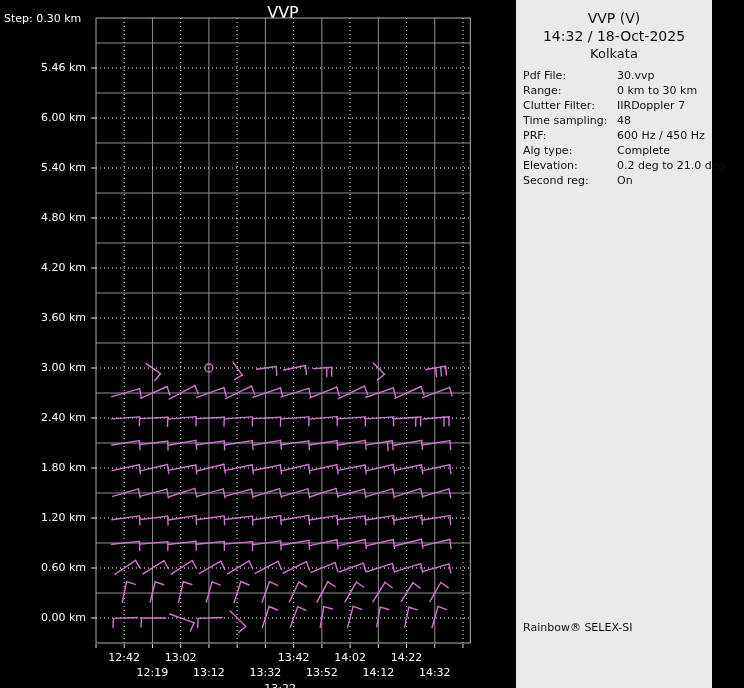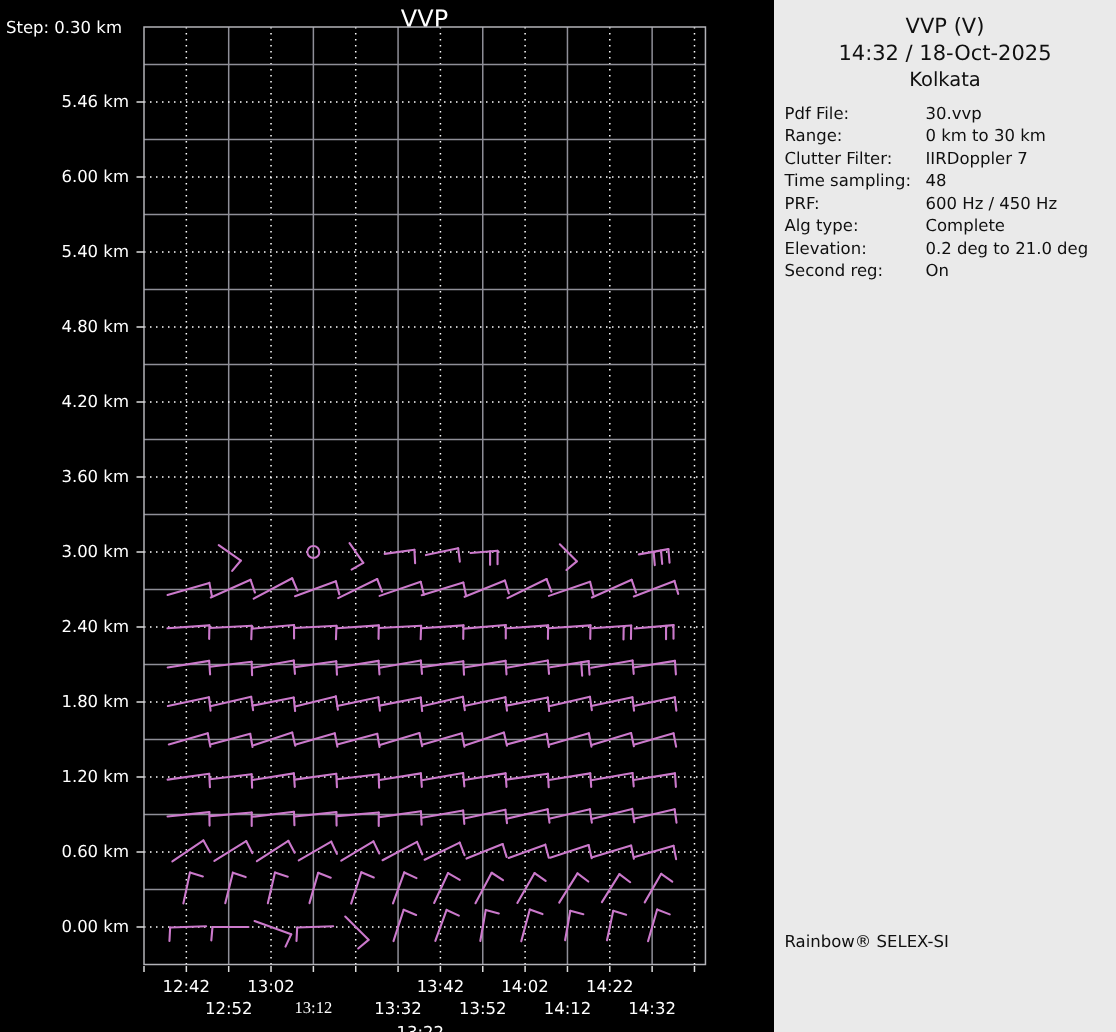--- a/index.html
+++ b/index.html
@@ -27,21 +27,21 @@
   }
   svg.vvp{position:absolute;left:0;top:0;}
   .sol{stroke:#8f8f98;stroke-width:1;}
   .dot{stroke:#ffffff;stroke-width:1;stroke-dasharray:1 3;}
   .frame{fill:none;stroke:#b2b2b8;stroke-width:1;}
   .tickm{stroke:#dddddd;stroke-width:1;}
   .barb{stroke:#cb79cb;stroke-width:1.4;fill:none;stroke-linecap:round;}
   .calm{stroke:#cb79cb;stroke-width:1.3;fill:none;}
   
   .panel{
-    position:absolute;left:516px;top:0;width:228px;height:688px;
+    position:absolute;left:516px;top:0;width:196px;height:688px;
     background:#eaeaea;color:#101010;
   }
   .panel-title{margin-top:9px;text-align:center;font-size:14px;line-height:18px;}
   .panel-datetime{text-align:center;font-size:14px;line-height:18px;}
   .panel-site{text-align:center;font-size:13px;line-height:17px;}
   .fields{position:absolute;left:0;top:68px;width:228px;}
   .frow{position:relative;height:15px;font-size:11px;line-height:15px;padding-left:7px;}
   .flab{display:inline-block;}
   .fval{position:absolute;left:101px;top:0;white-space:nowrap;}
   .panel-footer{position:absolute;left:7px;top:621px;font-size:11px;}
@@ -648,23 +648,23 @@
       <div class="ylab" style="left: 0px; top: 311px;">3.60 km</div>
       <div class="ylab" style="left: 0px; top: 361px;">3.00 km</div>
       <div class="ylab" style="left: 0px; top: 411px;">2.40 km</div>
       <div class="ylab" style="left: 0px; top: 461px;">1.80 km</div>
       <div class="ylab" style="left: 0px; top: 511px;">1.20 km</div>
       <div class="ylab" style="left: 0px; top: 561px;">0.60 km</div>
       <div class="ylab" style="left: 0px; top: 611px;">0.00 km</div>
     </div>
   <div id="xlabels">
       <div class="xlab" style="left: 102.23px; top: 651px;">12:42</div>
-      <div class="xlab" style="left: 130.46px; top: 666px;">12:52</div>
+      <div class="xlab" style="left: 130.46px; top: 666px;">12:19</div>
       <div class="xlab" style="left: 158.69px; top: 651px;">13:02</div>
-      <div class="xlab" style="left: 186.92px; top: 666px; font-family: Liberation Serif, serif;">13:12</div>
+      <div class="xlab" style="left: 186.92px; top: 666px;">13:12</div>
       <div class="xlab" style="left: 215.15px; top: 682px; margin-left: 43px;">13:22</div>
       <div class="xlab" style="left: 243.38px; top: 666px;">13:32</div>
       <div class="xlab" style="left: 271.61px; top: 651px;">13:42</div>
       <div class="xlab" style="left: 299.84px; top: 666px;">13:52</div>
       <div class="xlab" style="left: 328.07px; top: 651px;">14:02</div>
       <div class="xlab" style="left: 356.3px; top: 666px;">14:12</div>
       <div class="xlab" style="left: 384.53px; top: 651px;">14:22</div>
       <div class="xlab" style="left: 412.76px; top: 666px;">14:32</div>
     </div>
 </div>

